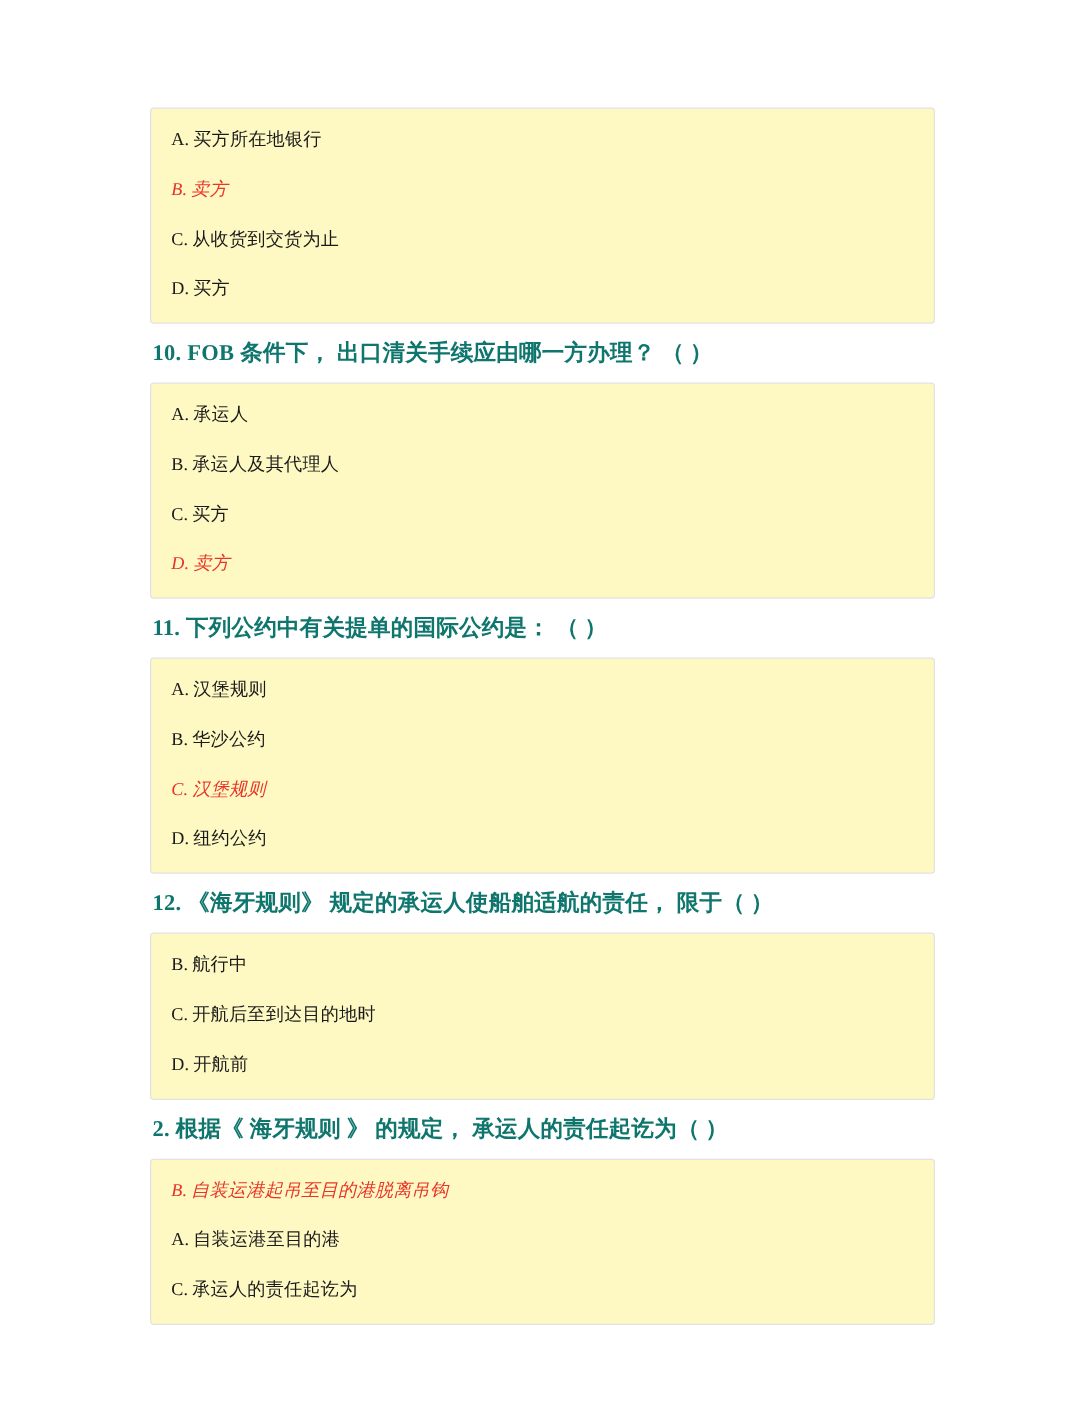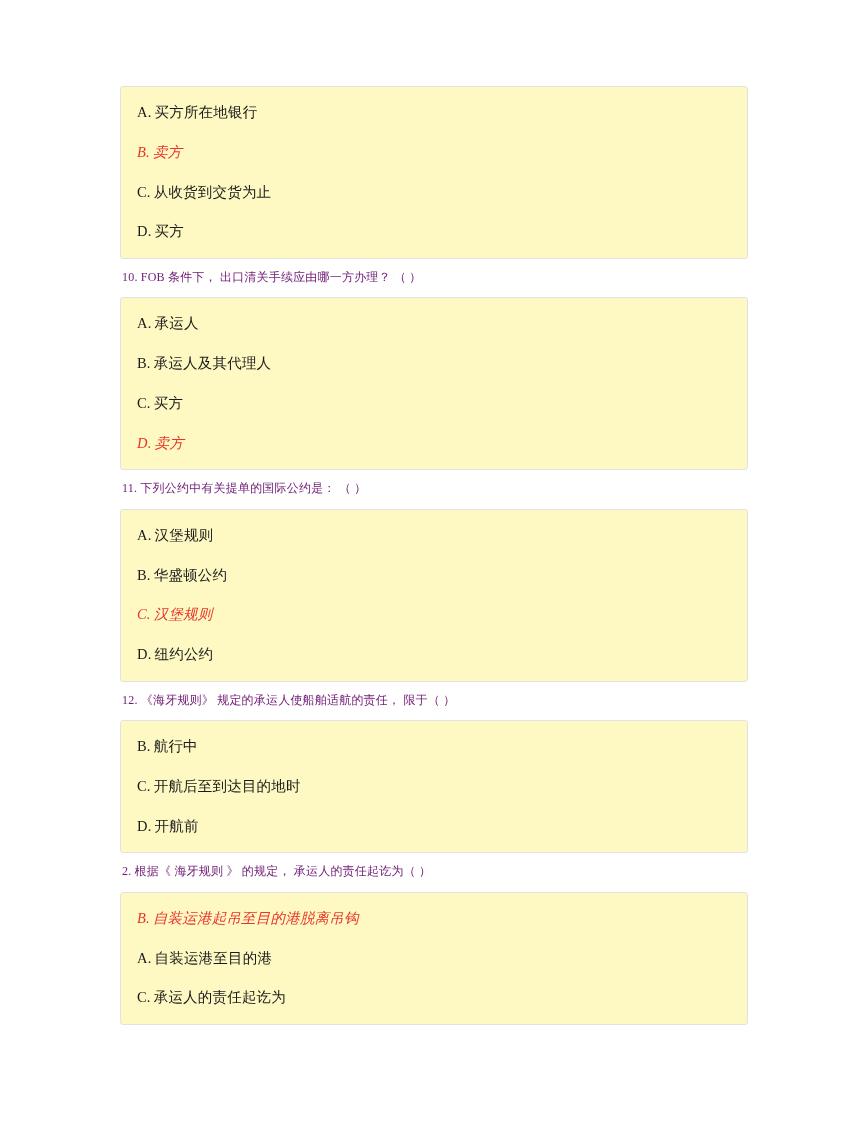--- a/index.html
+++ b/index.html
@@ -25,25 +25,26 @@
   .content {
     position: absolute;
     left: 120px;
     top: 86px;
     width: 628px;
   }
   .question-block {
     margin-bottom: 0;
   }
   .stem {
-    font-size: 12px;
+    font-size: 18px;
     line-height: 1.45;
     padding: 10px 2px 11px 2px;
-    color: #701a75;
+    color: #0f766e;
     letter-spacing: 0.2px;
+    font-weight: bold;
   }
   .options {
     border: 1px solid #e2e2e2;
     border-radius: 3px;
     padding: 6px 14px 6px 14px;
     background: #fef9c3;
   }
   .option {
     font-size: 14.5px;
     line-height: 1.5;
@@ -81,21 +82,21 @@
           <div class="option"><span class="letter">A.</span><span>承运人</span></div>
           <div class="option"><span class="letter">B.</span><span>承运人及其代理人</span></div>
           <div class="option"><span class="letter">C.</span><span>买方</span></div>
           <div class="option correct"><span class="letter">D.</span><span>卖方</span></div>
         </div>
       </div>
       <div class="question-block">
         <div class="stem">11. 下列公约中有关提单的国际公约是： （ ）</div>
         <div class="options">
           <div class="option"><span class="letter">A.</span><span>汉堡规则</span></div>
-          <div class="option"><span class="letter">B.</span><span>华盛顿公约</span></div>
+          <div class="option"><span class="letter">B.</span><span>华沙公约</span></div>
           <div class="option correct"><span class="letter">C.</span><span>汉堡规则</span></div>
           <div class="option"><span class="letter">D.</span><span>纽约公约</span></div>
         </div>
       </div>
       <div class="question-block">
         <div class="stem">12. 《海牙规则》 规定的承运人使船舶适航的责任， 限于（ ）</div>
         <div class="options">
           <div class="option"><span class="letter">B.</span><span>航行中</span></div>
           <div class="option"><span class="letter">C.</span><span>开航后至到达目的地时</span></div>
           <div class="option"><span class="letter">D.</span><span>开航前</span></div>

